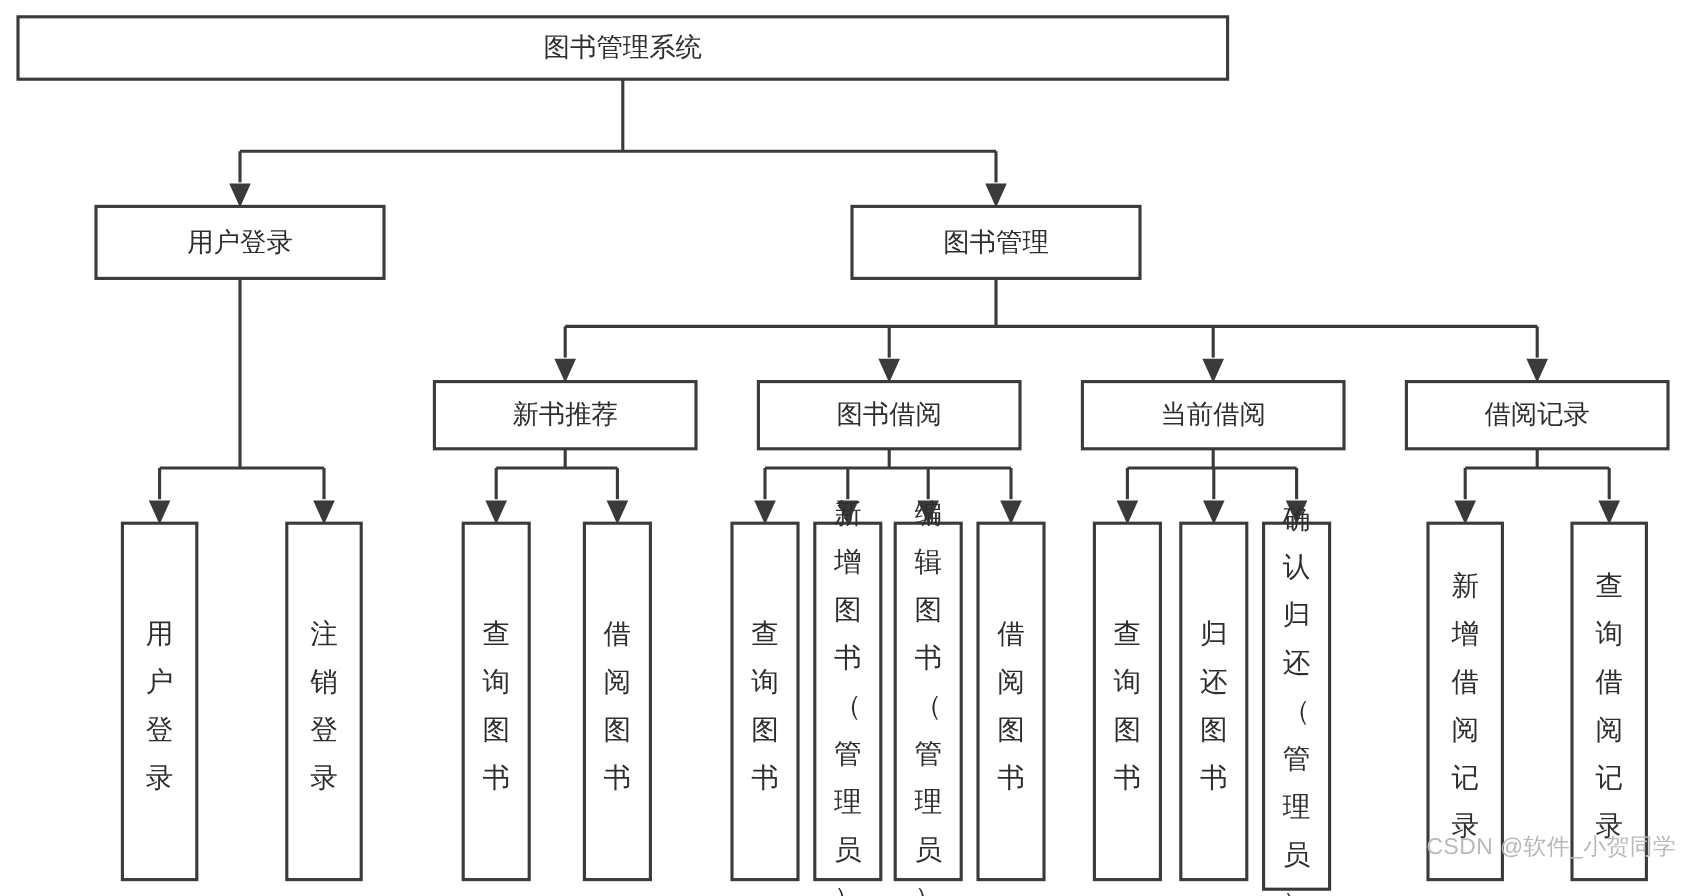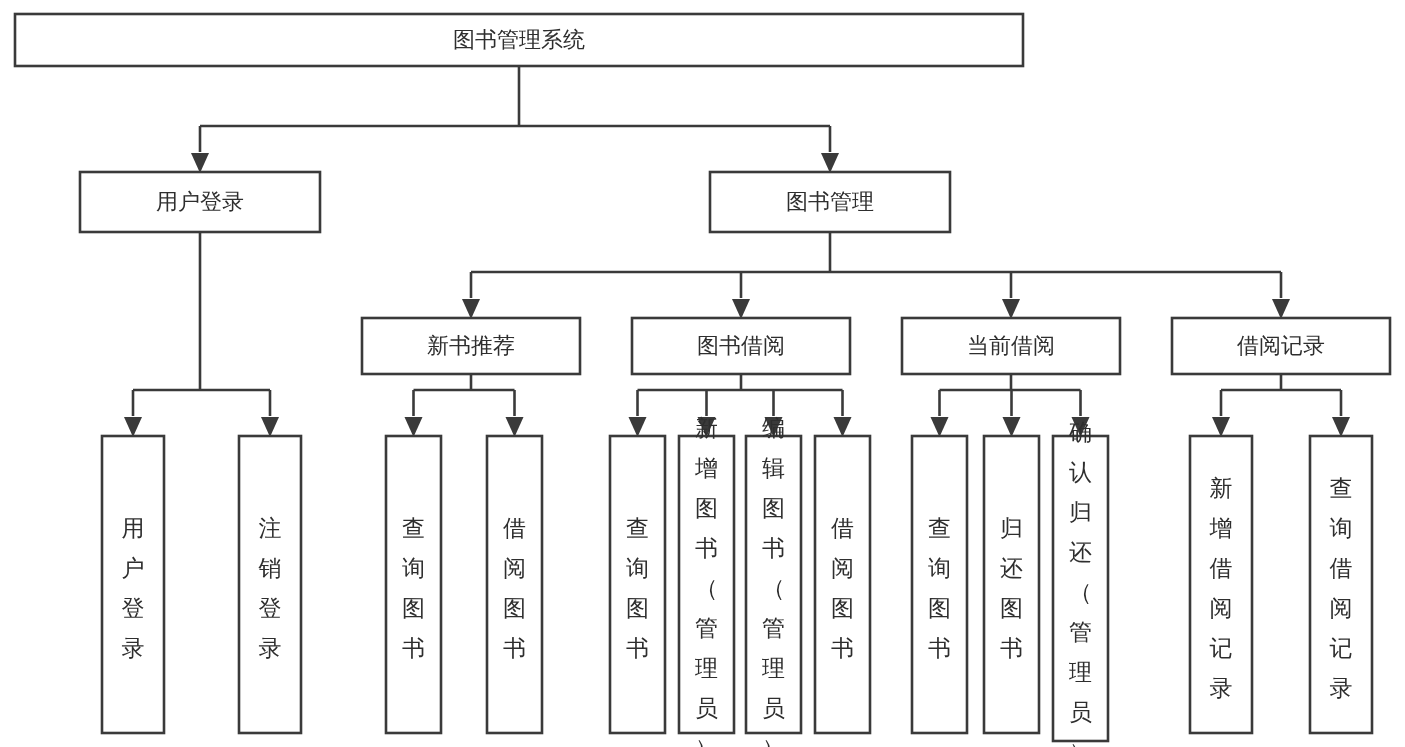--- a/index.html
+++ b/index.html
@@ -216,13 +216,14 @@
         <g>
           <rect x="1190" y="436" width="62" height="297" class="node-box"></rect>
           <text x="1221" class="node-label-vert"><tspan x="1221" y="495.7">新</tspan><tspan x="1221" y="535.7">增</tspan><tspan x="1221" y="575.7">借</tspan><tspan x="1221" y="615.7">阅</tspan><tspan x="1221" y="655.7">记</tspan><tspan x="1221" y="695.7">录</tspan></text>
         </g>
         <g>
           <rect x="1310" y="436" width="62" height="297" class="node-box"></rect>
           <text x="1341" class="node-label-vert"><tspan x="1341" y="495.7">查</tspan><tspan x="1341" y="535.7">询</tspan><tspan x="1341" y="575.7">借</tspan><tspan x="1341" y="615.7">阅</tspan><tspan x="1341" y="655.7">记</tspan><tspan x="1341" y="695.7">录</tspan></text>
         </g>
       </g>
   </svg>
+  <div class="watermark">CSDN @软件_小贺同学</div>
 </div>
 
 </body></html>

